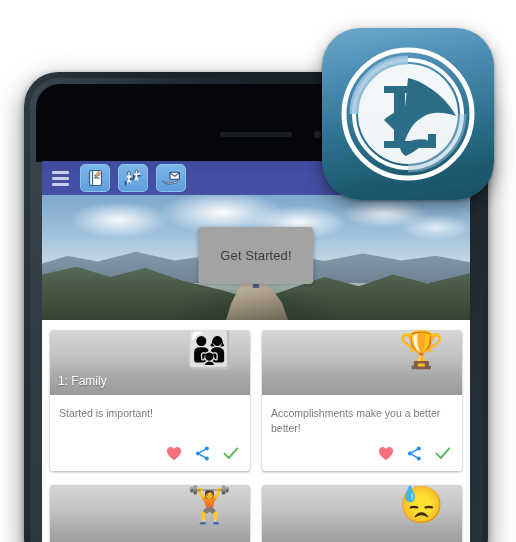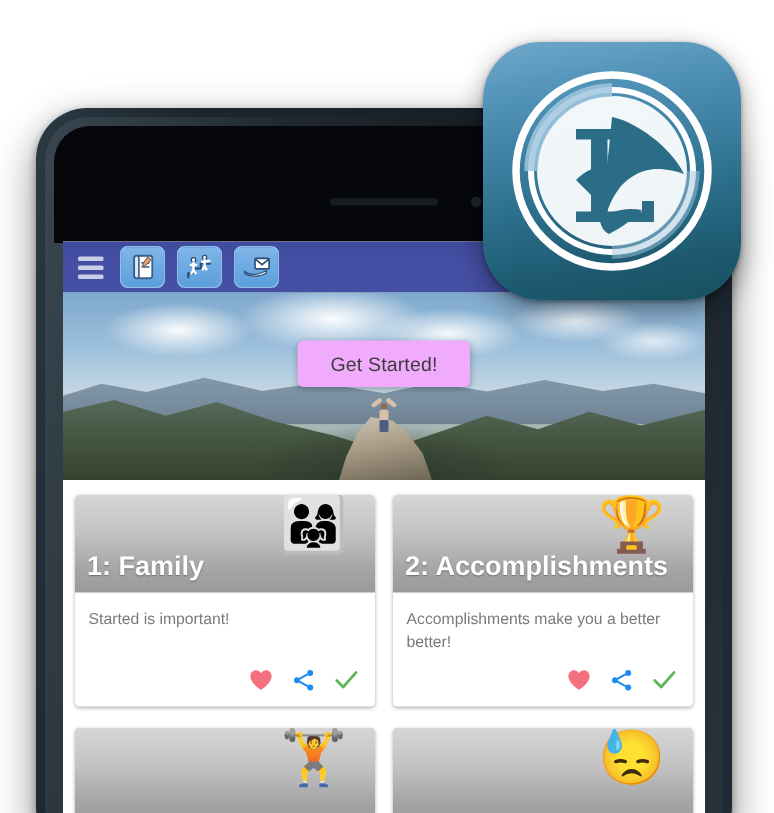--- a/index.html
+++ b/index.html
@@ -198,24 +198,24 @@
   #hero-person .torso { position:absolute; left:6px; top:7px; width:6px; height:8px; background:#d8c0a8; border-radius:2px; }
   #hero-person .legs { position:absolute; left:6px; top:14px; width:6px; height:8px; background:#4b5f80; border-radius:1px; }
   #hero-person .armL { position:absolute; left:0px; top:1px; width:8px; height:2.5px; background:#d8c0a8; transform: rotate(-38deg); border-radius:2px; }
   #hero-person .armR { position:absolute; left:10px; top:1px; width:8px; height:2.5px; background:#d8c0a8; transform: rotate(38deg); border-radius:2px; }
 
   #get-started-btn {
     position: absolute;
     left: 50%;
     transform: translateX(-50%);
     top: 32px;
-    background: #f0abfc;
+    background: #a3a3a3;
     color: #3c3c3c;
     font-size: 13px;
-    padding: 8px 22px;
+    padding: 21px 22px;
     border-radius: 4px;
     box-shadow: 0 1px 4px rgba(0,0,0,0.25);
     cursor: pointer;
     white-space: nowrap;
     letter-spacing: 0.1px;
   }
 
   
   #card-grid {
     padding: 10px 8px 0 8px;
@@ -235,22 +235,22 @@
   .card-header {
     position: relative;
     height: 58px;
     background: linear-gradient(180deg, #d6d6d6 0%, #c2c2c2 40%, #a6a6a6 75%, #9a9a9a 100%);
     display: flex;
     align-items: flex-end;
     padding: 0 8px 7px 8px;
   }
   .card-title {
     color: #ffffff;
-    font-size: 18px;
-    font-weight: bold;
+    font-size: 12px;
+    font-weight: normal;
     text-shadow: 0 1px 1px rgba(0,0,0,0.35);
     position: relative;
     z-index: 2;
     line-height: 1.1;
   }
   .card-emoji {
     position: absolute;
     right: 18px;
     top: 2px;
     font-size: 36px;
@@ -391,21 +391,20 @@
               <svg width="16" height="15" viewBox="0 0 16 15">
                   <path d="M1.5 7.6 L5.8 12.0 L14.3 2.4" fill="none" stroke="#5cb85c" stroke-width="1.9" stroke-linecap="round" stroke-linejoin="round"></path>
                 </svg>
             </span>
           </div>
         </div>
 
         <div class="card">
           <div class="card-header">
             <span class="card-emoji">🏆</span>
-            <span class="card-title">2: Accomplishments</span>
           </div>
           <div class="card-body">Accomplishments make you a better better!</div>
           <div class="card-actions">
             <span class="act">
               <svg width="16" height="15" viewBox="0 0 16 15">
                   <path d="M8 14 C8 14 0.9 9.6 0.9 4.9 C0.9 2.5 2.7 0.9 4.7 0.9 C6.1 0.9 7.3 1.7 8 2.8 C8.7 1.7 9.9 0.9 11.3 0.9 C13.3 0.9 15.1 2.5 15.1 4.9 C15.1 9.6 8 14 8 14 Z" fill="#f4707f"></path>
                 </svg>
             </span>
             <span class="act">
               <svg width="15" height="15" viewBox="0 0 15 15">

